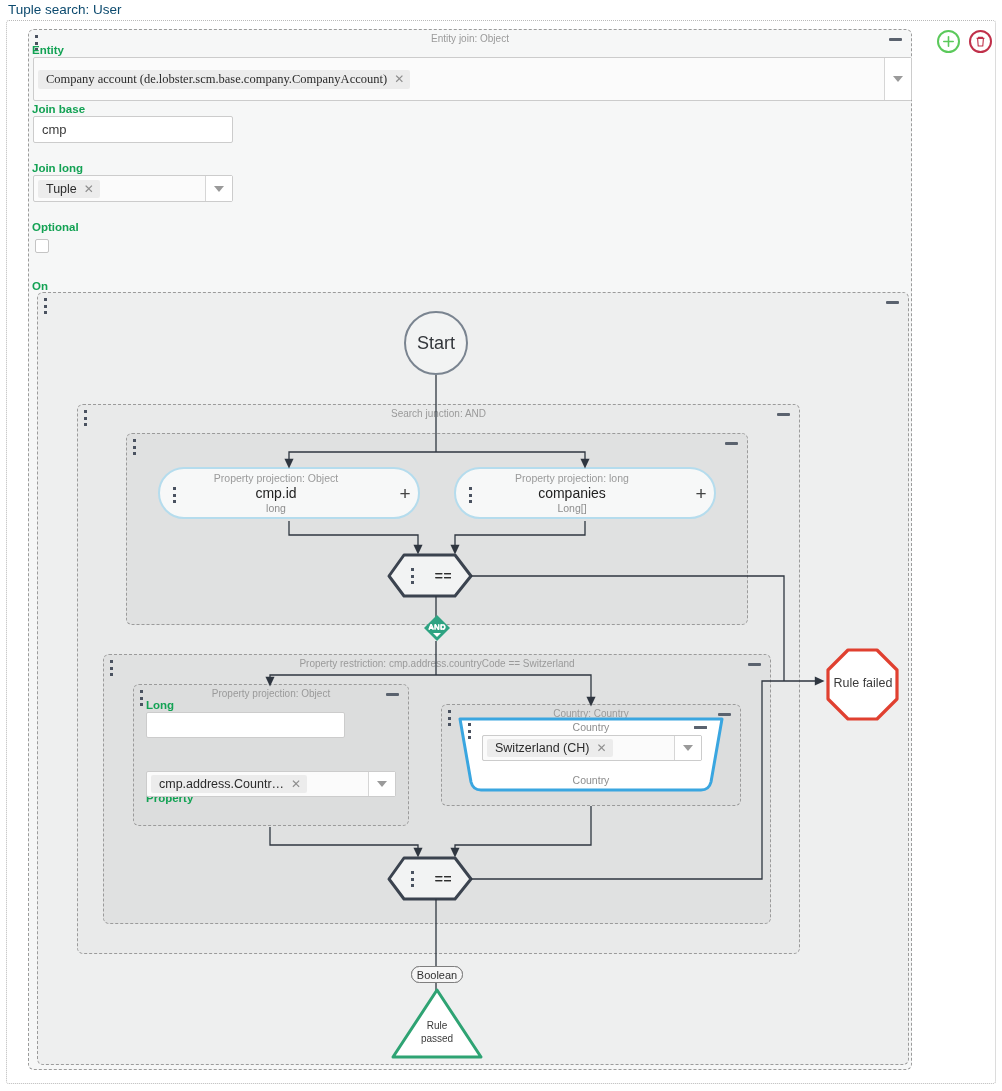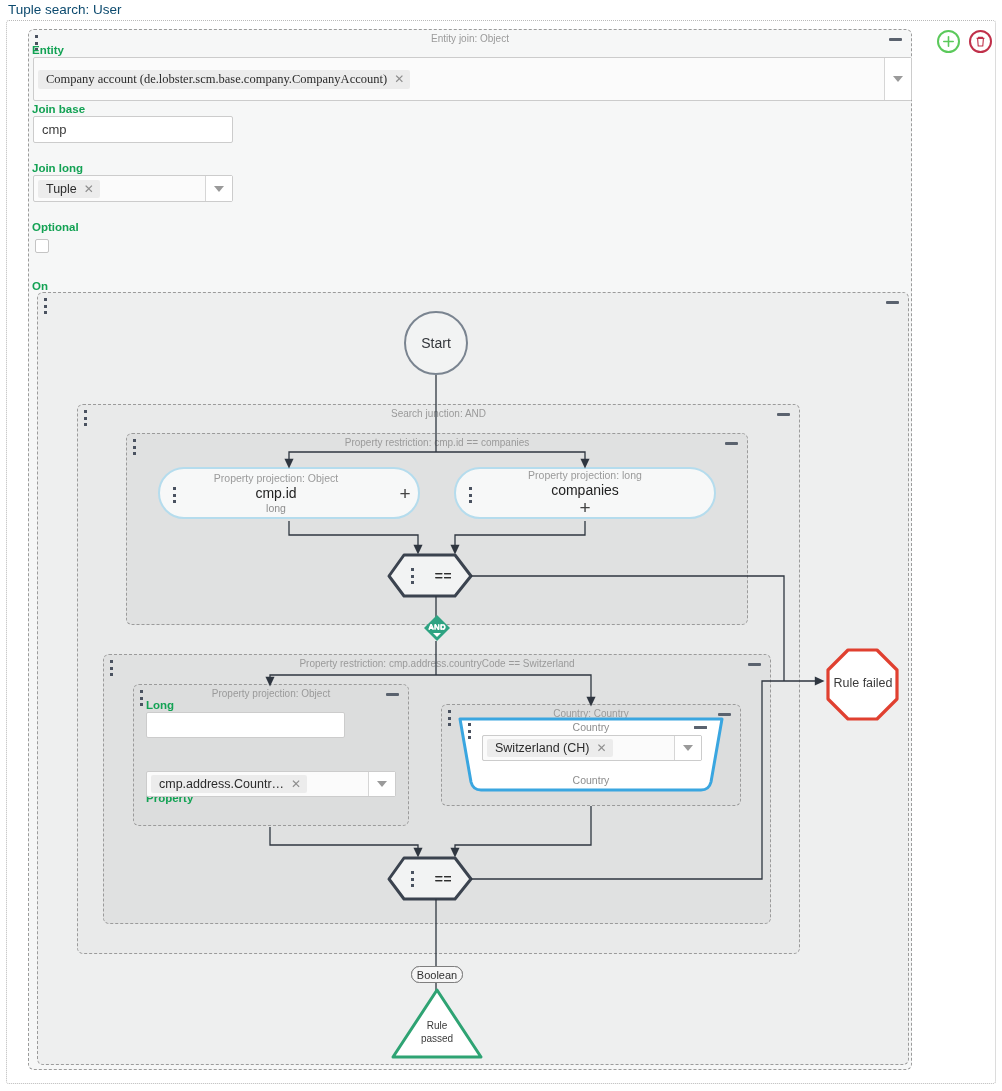--- a/index.html
+++ b/index.html
@@ -189,21 +189,21 @@
     color: #2d2d2d;
     letter-spacing: 0.5px;
   }
 
   .stopnode {
     position: absolute;
     border: 2px solid #7a8490;
     border-radius: 50%;
     background: #f2f3f3;
     display: flex; align-items: center; justify-content: center;
-    font-size: 14px; color: #33363b;
+    font-size: 18px; color: #33363b;
   }
 
   .boolean-pill {
     position: absolute;
     border: 1px solid #7f7f7f;
     border-radius: 999px;
     background: #f6f6f6;
     display: flex; align-items: center; justify-content: center;
     font-size: 11px; color: #303030;
   }
@@ -318,21 +318,20 @@
     <div class="box-label">Search junction: AND</div>
     <div class="minimize" style="right:9px; top:8px;"></div>
     <div class="handle" style="left:5px; top:5px;">
         <i></i>
         <i></i>
         <i></i>
       </div>
   </div>
 
   <div class="dbox" style="left:126px; top:433px; width:622px; height:192px; background:#e0e1e1;">
-    <div class="box-label">Property restriction: cmp.id == companies</div>
     <div class="minimize" style="right:9px; top:8px;"></div>
     <div class="handle" style="left:5px; top:5px;">
         <i></i>
         <i></i>
         <i></i>
       </div>
   </div>
 
   <div class="node-proj" style="left:158px; top:467px; width:262px; height:52px;">
     <div class="handle" style="left:12px; top:18px;">
@@ -341,21 +340,21 @@
         <i></i>
       </div>
     <div class="proj-center">
       <div class="proj-kind">Property projection: Object</div>
       <div class="proj-name">cmp.id</div>
       <div class="proj-type">long</div>
     </div>
     <div class="plus-ico">+</div>
   </div>
 
-  <div class="node-proj" style="left:454px; top:467px; width:262px; height:52px;flex-direction:column;">
+  <div class="node-proj" style="left:454px; top:467px; width:262px; height:52px;">
     <div class="handle" style="left:12px; top:18px;">
         <i></i>
         <i></i>
         <i></i>
       </div>
     <div class="proj-center">
       <div class="proj-kind">Property projection: long</div>
       <div class="proj-name">companies</div>
       <div class="proj-type">Long[]</div>
     </div>

